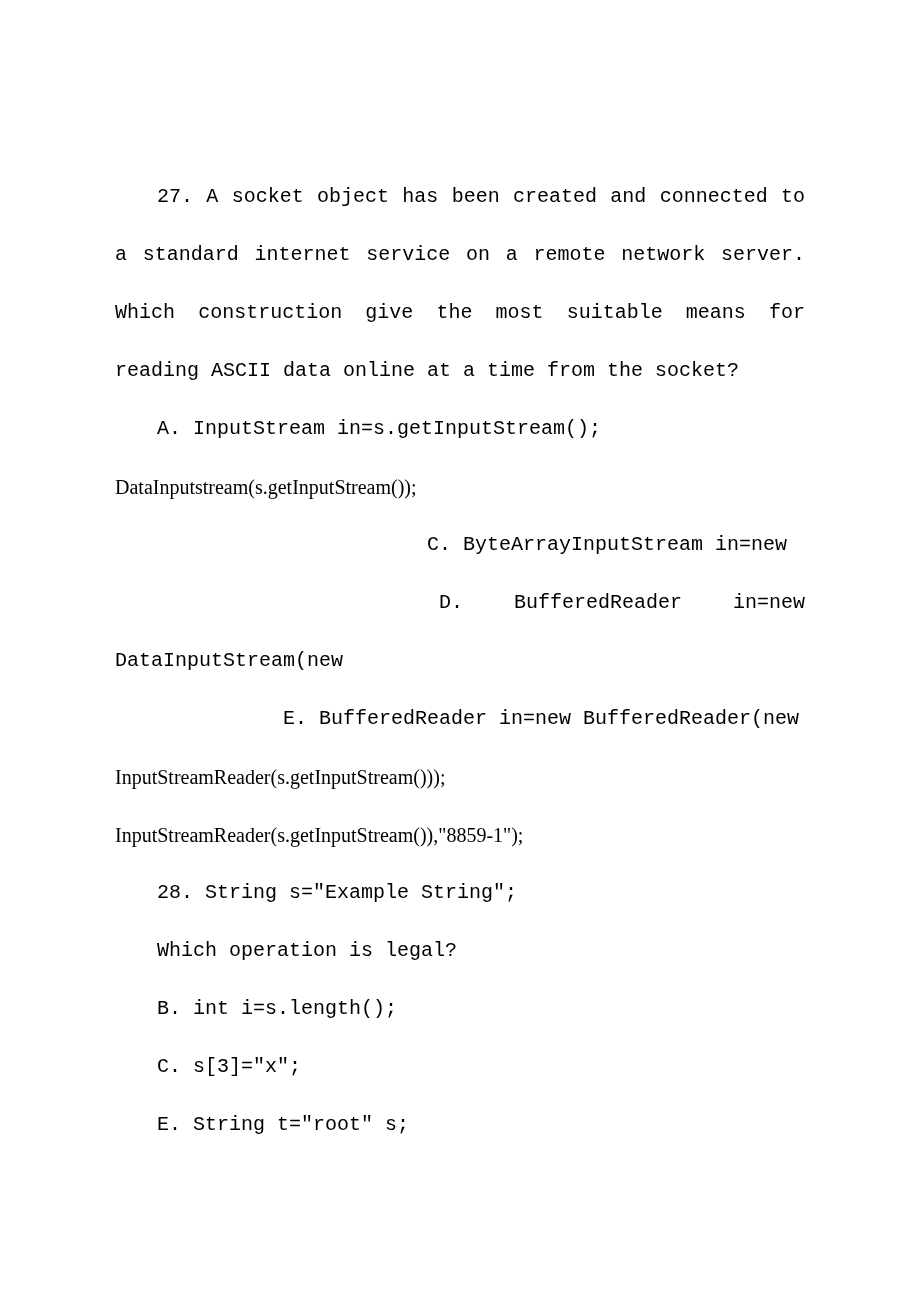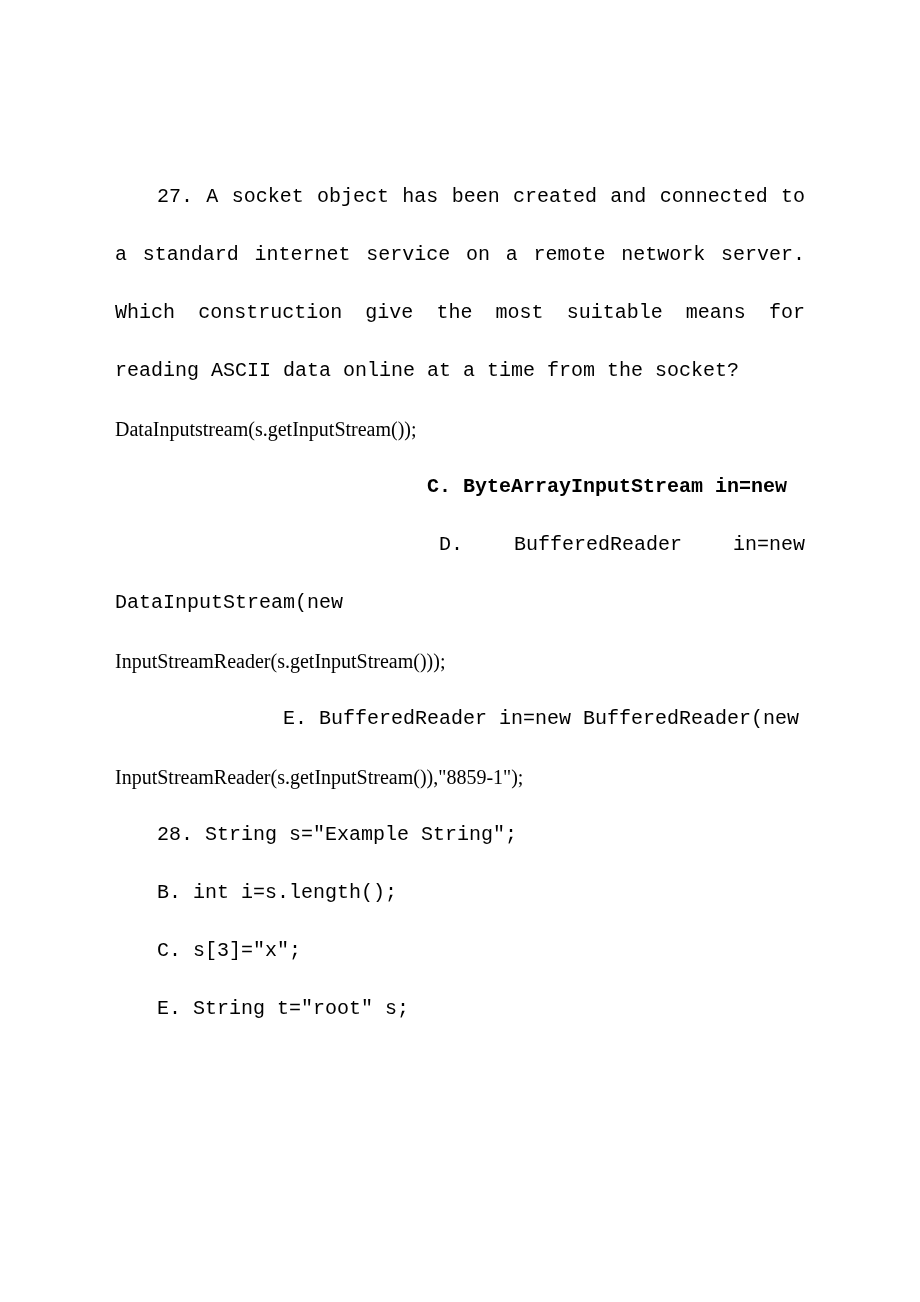--- a/index.html
+++ b/index.html
@@ -36,39 +36,41 @@
       font-family: Liberation Serif, serif;
     }
   </style>
 </head>
 <body>
 
 <div class="page">
 
   <div class="para indent-1">27. A socket object has been created and connected to a standard internet service on a remote network server. Which construction give the most suitable means for reading ASCII data online at a time from the socket?</div>
 
+  <div class="para indent-2">A. InputStream in=s.getInputStream();</div>
 
   <div class="para option-wrap">DataInputstream(s.getInputStream());</div>
 
-  <div class="para indent-3" style="text-align:justify;font-weight:bold;">
+  <div class="para indent-3" style="text-align:justify;">
     &nbsp;&nbsp;&nbsp;&nbsp;&nbsp;&nbsp;&nbsp;&nbsp;&nbsp;&nbsp;&nbsp;&nbsp;&nbsp;&nbsp;&nbsp;&nbsp;<span>C.    ByteArrayInputStream    in=new</span>
   </div>
 
   <div class="para indent-3" style="text-align:justify;">
     &nbsp;&nbsp;&nbsp;&nbsp;<span>D.  BufferedReader  in=new  DataInputStream(new</span>
   </div>
-  <div class="para option-wrap">InputStreamReader(s.getInputStream()));</div>
-
   <div class="para indent-3" style="text-align:justify;">
     &nbsp;&nbsp;&nbsp;&nbsp;<span>E.  BufferedReader  in=new  BufferedReader(new</span>
   </div>
+
+  <div class="para option-wrap">InputStreamReader(s.getInputStream()));</div>
   <div class="para option-wrap">InputStreamReader(s.getInputStream()),"8859-1");</div>
 
   <div class="para indent-1">28. String s="Example String";</div>
 
+  <div class="para indent-1">Which operation is legal?</div>
 
 
   <div class="para indent-2">B. int i=s.length();</div>
 
   <div class="para indent-2">C. s[3]="x";</div>
 
 
   <div class="para indent-2">E. String t="root" s;</div>
 
 </div>

